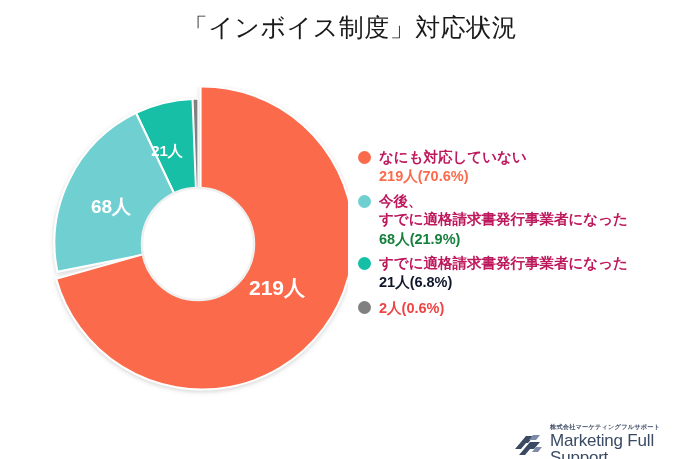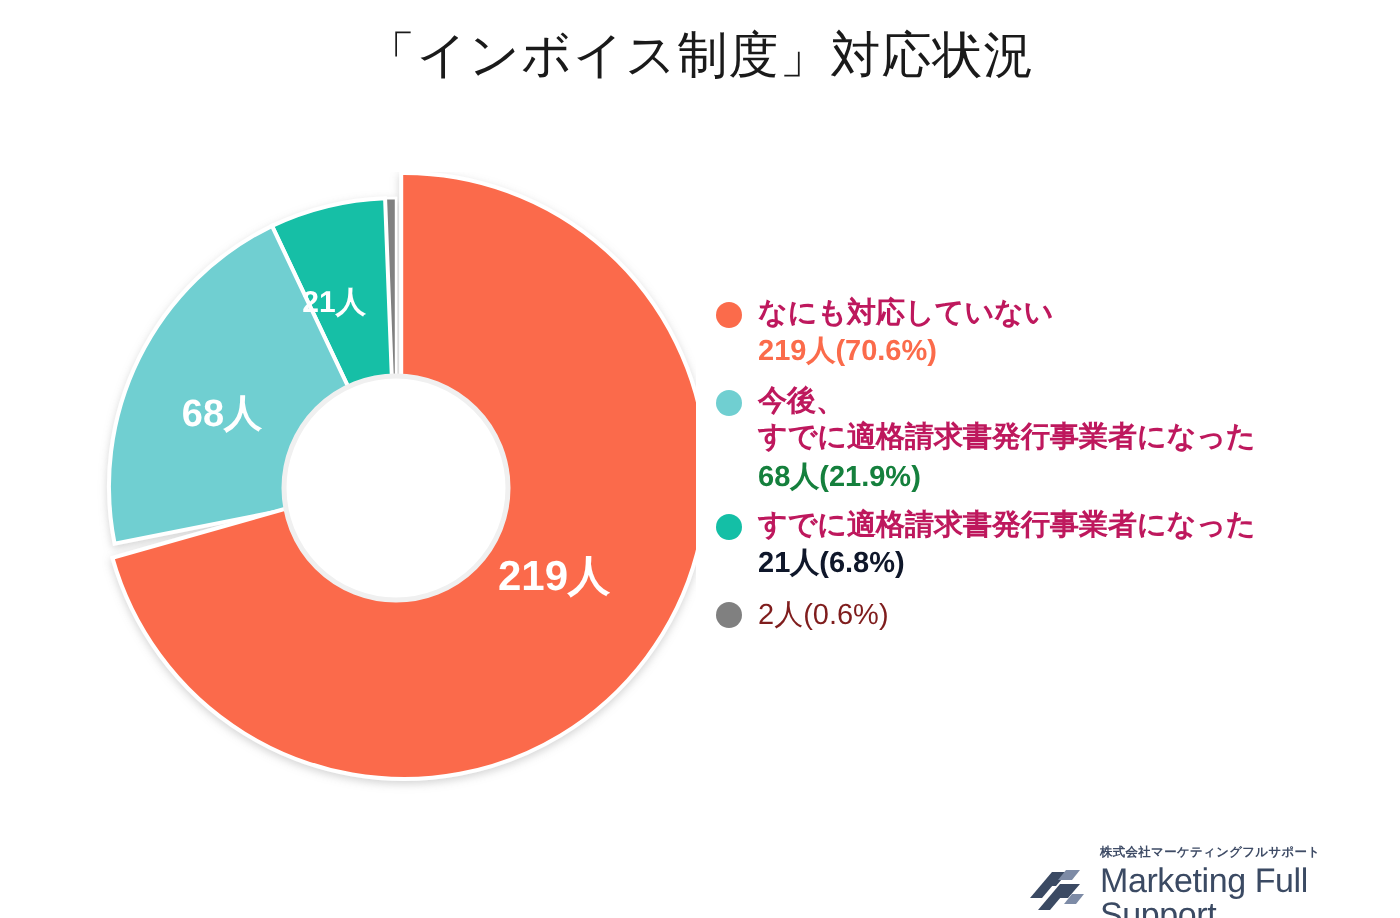--- a/index.html
+++ b/index.html
@@ -181,21 +181,21 @@
     <span class="legend-dot" style="background:#14BFA6"></span>
     <span class="legend-text">
       <span class="legend-label">すでに適格請求書発行事業者になった</span>
       <span class="legend-value" style="color:#0f172a">21人(6.8%)</span>
     </span>
   </div>
 
   <div class="legend-item">
     <span class="legend-dot" style="background:#808080"></span>
     <span class="legend-text">
-      <span class="legend-value" style="color:#7f1d1d; font-weight:normal">2人(0.6%)</span>
+      <span class="legend-value" style="color:#ef4444; font-weight:bold">2人(0.6%)</span>
     </span>
   </div>
 
 </div>
 
 <div id="logo">
   <svg id="logo-mark" width="30" height="25" viewBox="0 0 30 25">
     <g fill="#3b4a63">
       <polygon points="2,16 13,3 19,3 8,16"></polygon>
       <polygon points="6,22 17,9 23,9 12,22"></polygon>

